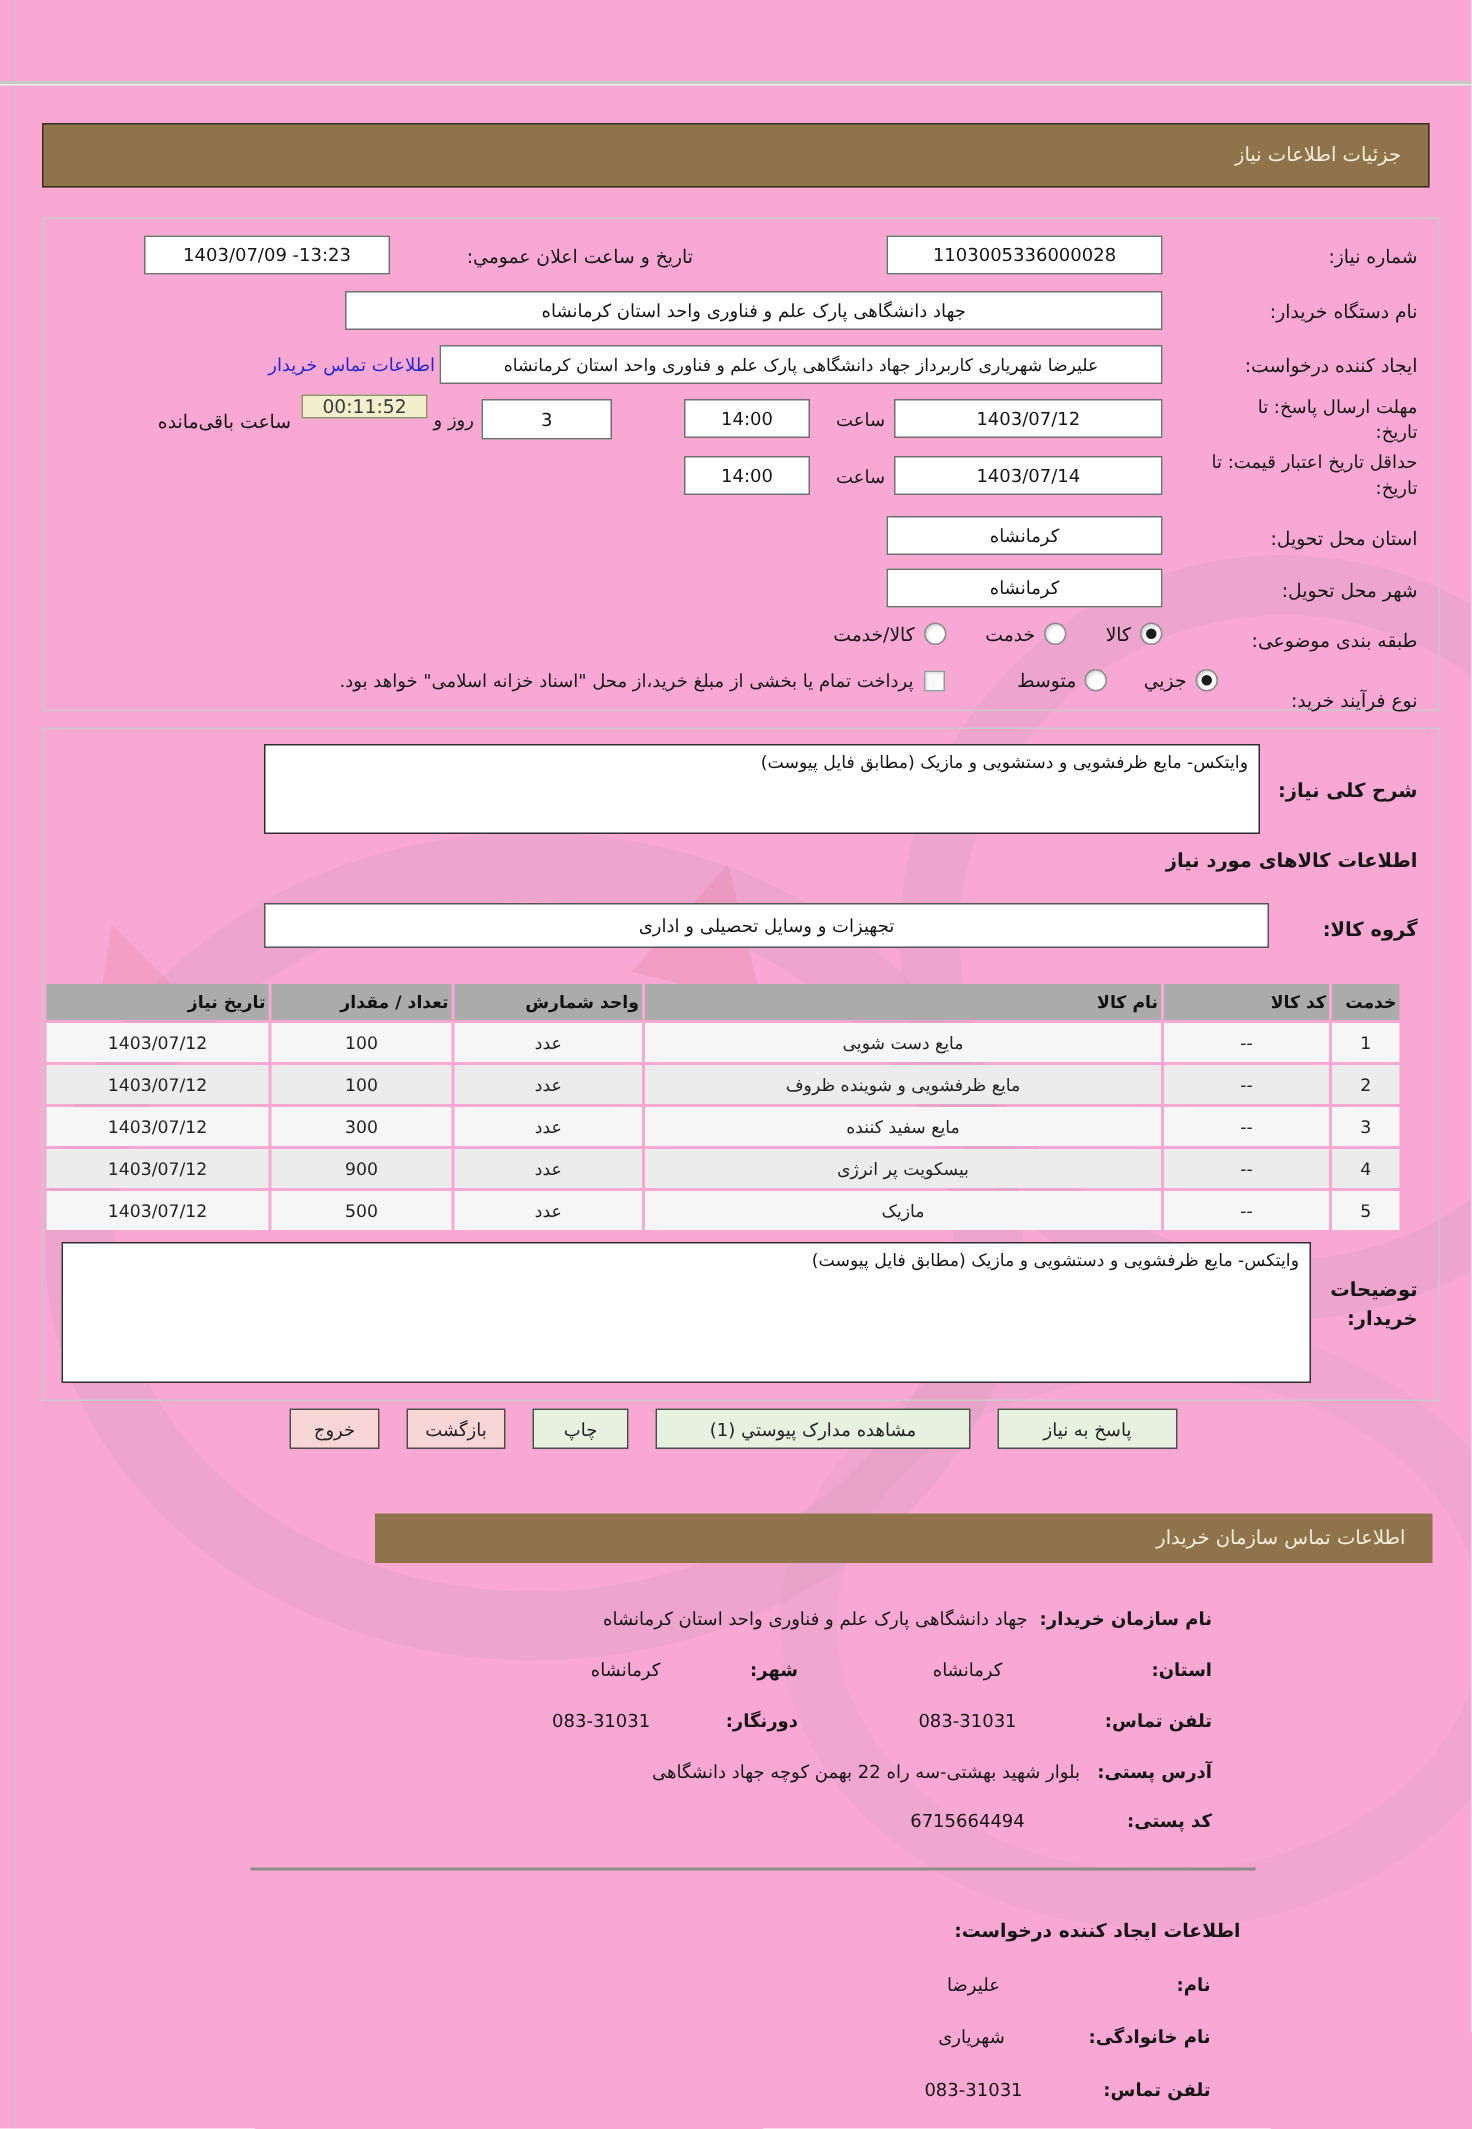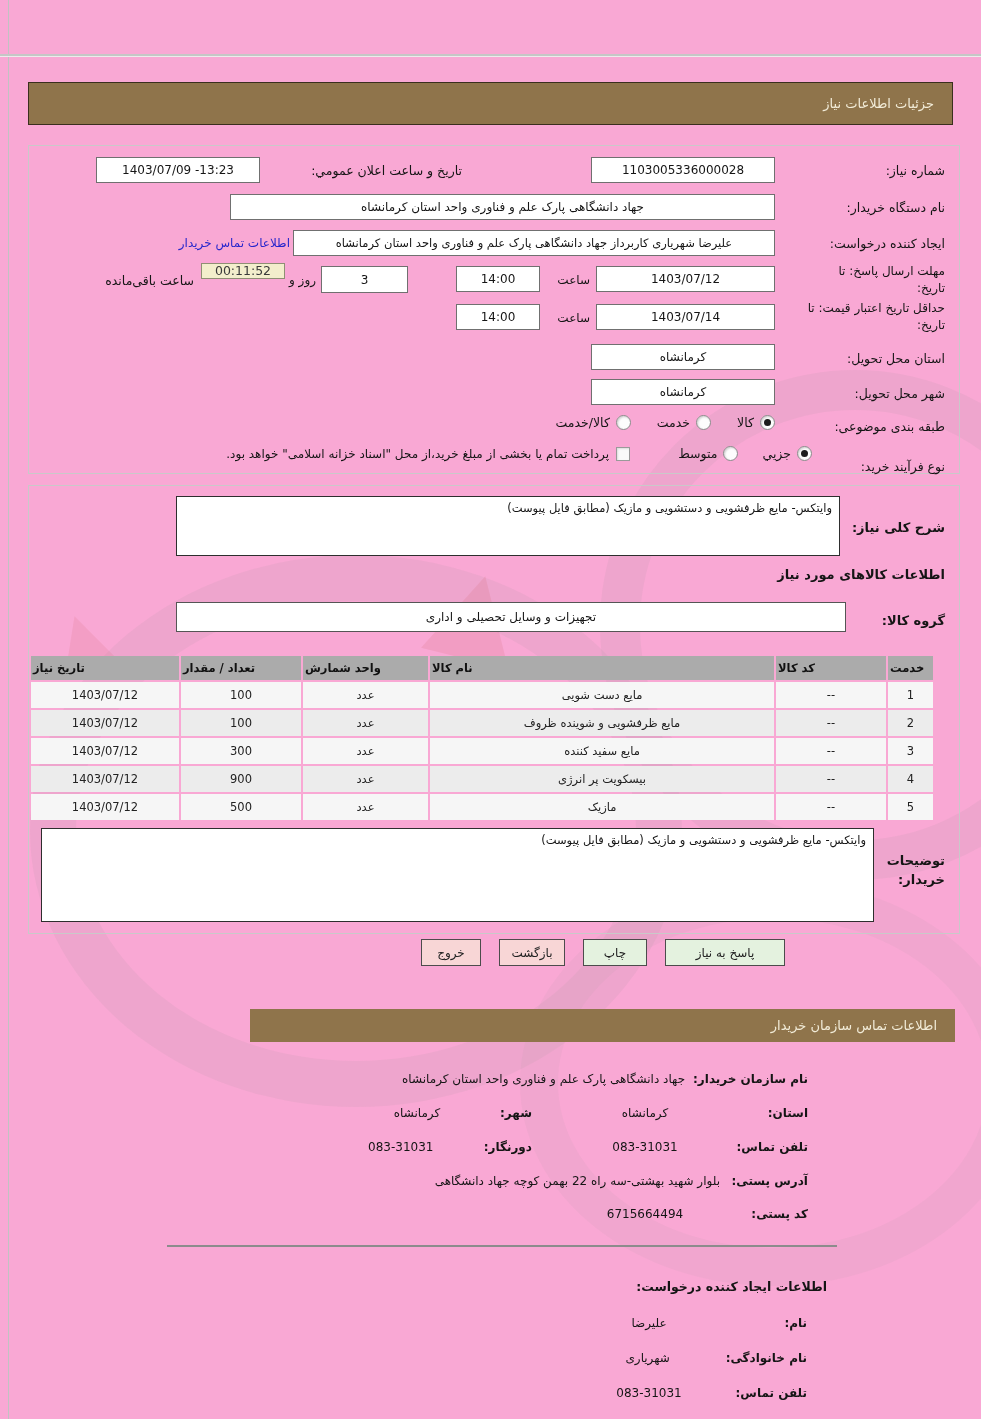--- a/index.html
+++ b/index.html
@@ -24,21 +24,21 @@
              display:flex;align-items:flex-end;justify-content:center;box-sizing:border-box;overflow:hidden;}
   .radio-row{position:absolute;z-index:2;display:flex;align-items:center;gap:26px;}
   .radio-item{display:flex;align-items:center;gap:6px;font-size:12.5px;cursor:pointer;}
   .radio{width:13px;height:13px;border-radius:50%;border:1px solid #8a8a8a;background:#fdfdfd;
          box-shadow:inset 1px 1px 2px rgba(0,0,0,0.18);position:relative;flex:0 0 auto;}
   .radio.sel::after{content:"";position:absolute;left:3px;top:3px;right:3px;bottom:3px;background:#1c1c1c;border-radius:50%;}
   .checkbox{width:12px;height:12px;border:1px solid #9a9a9a;background:#fafafa;flex:0 0 auto;
             box-shadow:inset 1px 1px 2px rgba(0,0,0,0.12);}
   .chk-row{position:absolute;z-index:2;display:flex;align-items:center;gap:7px;font-size:12px;white-space:nowrap;}
   table.goods{position:absolute;z-index:2;right:46px;top:654px;width:894px;border-spacing:2px;table-layout:fixed;}
-  table.goods th{background:#ABABAB;color:#111;font-size:11.5px;font-weight:bold;padding:5px 2px;text-align:left;}
+  table.goods th{background:#ABABAB;color:#111;font-size:11.5px;font-weight:bold;padding:5px 2px;text-align:right;}
   table.goods td{font-size:11.5px;text-align:center;padding:6px 2px;color:#222;}
   table.goods tr.r-odd td{background:#F6F6F6;}
   table.goods tr.r-even td{background:#ECECEC;}
   .btn-row{position:absolute;z-index:2;top:939px;right:196px;display:flex;gap:18px;align-items:center;}
   .btn{height:27px;border:1px solid #4c4c4c;font-size:12px;display:flex;align-items:center;justify-content:center;
        cursor:pointer;box-sizing:border-box;white-space:nowrap;color:#222;}
   .btn.green{background:#E4F2DF;}
   .btn.pink{background:#F8D6D6;}
   .c-row{position:absolute;z-index:2;display:flex;align-items:flex-start;gap:8px;font-size:12px;}
   .c-lbl{font-weight:bold;white-space:nowrap;min-width:80px;text-align:right;}
@@ -239,20 +239,21 @@
   </tbody>
     </table>
 
   <div class="lbl b wrap" style="right:36px;top:852px;width:78px;font-size:13px;">توضیحات خریدار:</div>
   <div class="ta" style="left:41px;top:828px;width:833px;height:94px;">
     <span>وایتکس- مایع ظرفشویی و دستشویی و مازیک (مطابق فایل پیوست)</span>
   </div>
 
   <div class="btn-row">
     <div class="btn green" style="width:120px;">پاسخ به نیاز</div>
+    <div class="btn green" style="width:210px;">مشاهده مدارک پیوستي (1)</div>
     <div class="btn green" style="width:64px;">چاپ</div>
     <div class="btn pink" style="width:66px;">بازگشت</div>
     <div class="btn pink" style="width:60px;">خروج</div>
   </div>
 
   <div class="title-bar" style="left:250px;top:1009px;width:705px;height:33px;border:none;font-weight:normal;">
     <span>اطلاعات تماس سازمان خریدار</span>
   </div>
 
   <div class="c-row" style="right:173px;top:1072px;">

